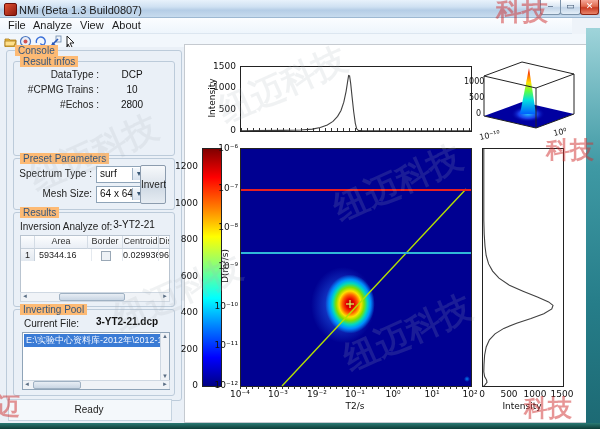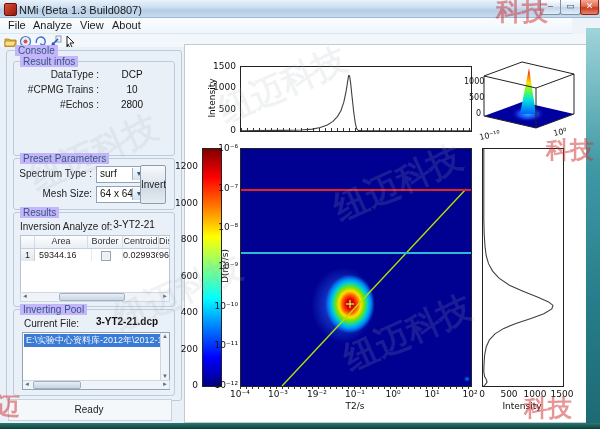--- a/index.html
+++ b/index.html
@@ -19,21 +19,21 @@
   .winbtn.close{background:linear-gradient(180deg,#f5a798,#e06a4f 45%,#c93a22 55%,#e8846a);
     color:#fff;border-color:#8e2413;}
   .menubar{left:0;top:18px;width:572px;height:15px;background:linear-gradient(180deg,#fbfdff,#eef5fc);
     border-bottom:1px solid #dce6f0;}
   .menu-item{top:1px;font-size:11px;color:#1c1c1c;}
   .toolbar{left:0;top:34px;width:600px;height:13px;background:#f2f7fc;}
   .tool{top:0;width:13px;height:13px;}
   
   .client{left:0;top:47px;width:600px;height:376px;background:#eaf0f7;}
   .groupbox{border:1px solid #bccbda;border-radius:3px;}
-  .gb-label{font-size:10px;color:#35567c;background:#c4b5fd;padding:0 3px;white-space:nowrap;}
+  .gb-label{font-size:10px;color:#35567c;background:#fdba74;padding:0 3px;white-space:nowrap;}
   .lbl{font-size:10px;color:#222;white-space:nowrap;}
   .val{font-size:10px;color:#111;white-space:nowrap;}
   .r{text-align:right;} .c{text-align:center;}
   .combo{background:#fff;border:1px solid #8fa4b8;height:14px;font-size:10px;color:#111;
     padding:1px 14px 0 3px;white-space:nowrap;overflow:hidden;}
   .combo-arrow{position:absolute;right:1px;top:1px;width:12px;height:12px;
     background:linear-gradient(180deg,#f4f8fc,#d7e2ee);border-left:1px solid #9fb2c4;
     font-size:7px;color:#3c5a78;text-align:center;line-height:12px;}
   .btn{background:linear-gradient(180deg,#f7f9fb,#dde4ec 50%,#cfd9e4 55%,#e6ecf2);
     border:1px solid #8c9cae;border-radius:2px;font-size:10px;color:#222;text-align:center;}

